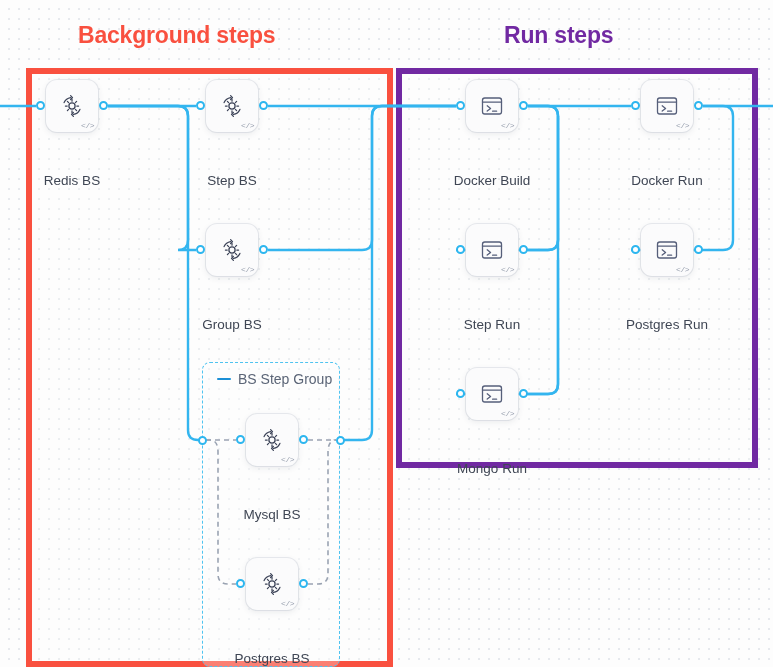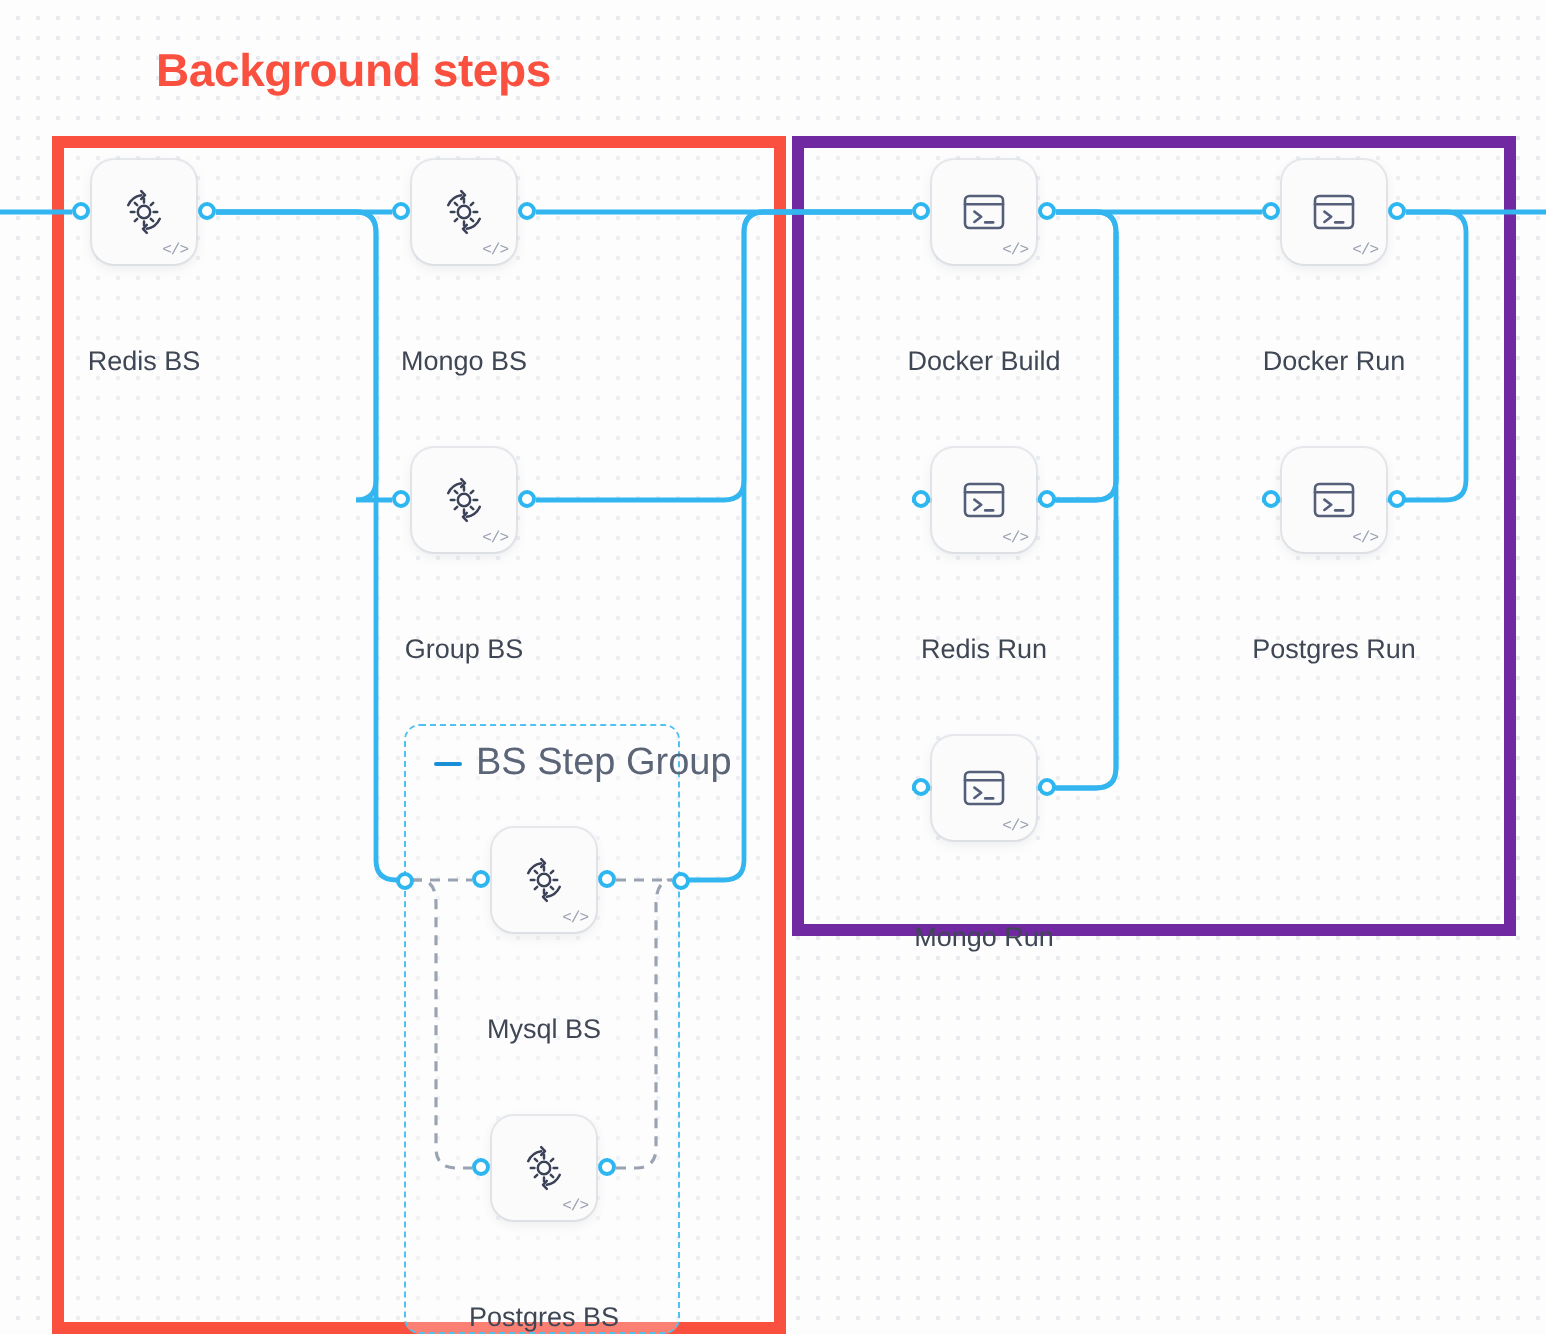--- a/index.html
+++ b/index.html
@@ -55,21 +55,21 @@
     border-radius: 8px;
     background: rgba(255,255,255,0.28);
   }
   .subgroup-header {
     position: absolute;
     top: 8px;
     left: 14px;
     display: flex;
     align-items: center;
     gap: 7px;
-    font-size: 19px;
+    font-size: 14px;
     color: #5b6577;
     white-space: nowrap;
   }
   .subgroup-collapse {
     display: inline-block;
     width: 14px;
     height: 2.5px;
     background: #1b8fd6;
     border-radius: 2px;
   }
@@ -152,20 +152,21 @@
 </style>
 </head>
 <body>
 
 <div id="canvas">
 
   <div class="group-frame bg-steps" style="left: 26px; top: 68px; width: 367px; height: 599px; border-color: rgb(249, 80, 63);"></div>
   <div class="group-frame run-steps" style="left: 396px; top: 68px; width: 362px; height: 400px; border-color: rgb(113, 41, 162);"></div>
 
   <div class="group-title" style="color: rgb(249, 80, 63); left: 78px; top: 22px;">Background steps</div>
+  <div class="group-title" style="color: rgb(113, 41, 162); left: 504px; top: 22px;">Run steps</div>
 
   <div class="subgroup" style="left: 202px; top: 362px; width: 138px; height: 305px; border-color: rgb(78, 195, 240);">
     <div class="subgroup-header">
       <span class="subgroup-collapse"></span>
       <span>BS Step Group</span>
     </div>
   </div>
 
   <svg id="edges" viewBox="0 0 773 667" xmlns="http://www.w3.org/2000/svg">
 
@@ -234,21 +235,21 @@
                M16.4 9.6 L17.6 8.4 M8.4 17.6 L9.6 16.4"></path>
       <path d="M5.1 9.6 A8.6 8.6 0 0 1 11.6 4.6"></path>
       <path d="M20.9 16.4 A8.6 8.6 0 0 1 14.4 21.4"></path>
       <path d="M11.6 2.6 L13.5 4.6 L11.6 6.5"></path>
       <path d="M14.4 23.4 L12.5 21.4 L14.4 19.4"></path>
     </svg>
           <span class="code-badge">&lt;/&gt;</span>
         </div>
         <span class="port in"></span>
         <span class="port out"></span>
-        <span class="node-label">Mongo BS</span>
+        <span class="node-label">Step BS</span>
       </div>
       <div class="node" style="left: 206px; top: 224px;">
         <div class="node-card">
     <svg class="glyph" width="26" height="26" viewBox="0 0 26 26" fill="none" stroke="#3b4257" stroke-width="1.25" stroke-linecap="round" stroke-linejoin="round">
       <circle cx="13" cy="13" r="3.1"></circle>
       <path d="M13 8.2 V6.4 M13 19.6 V17.8 M8.2 13 H6.4 M19.6 13 H17.8
                M9.6 9.6 L8.4 8.4 M17.6 17.6 L16.4 16.4
                M16.4 9.6 L17.6 8.4 M8.4 17.6 L9.6 16.4"></path>
       <path d="M5.1 9.6 A8.6 8.6 0 0 1 11.6 4.6"></path>
       <path d="M20.9 16.4 A8.6 8.6 0 0 1 14.4 21.4"></path>
@@ -330,21 +331,21 @@
     <svg class="glyph" width="26" height="26" viewBox="0 0 26 26" fill="none" stroke="#565f7a" stroke-width="1.3" stroke-linecap="round" stroke-linejoin="round">
       <rect x="3.5" y="5" width="19" height="16" rx="2.2"></rect>
       <path d="M3.5 9.1 H22.5"></path>
       <path d="M8.2 12.8 L11.6 15.4 L8.2 18"></path>
       <path d="M13.6 18.2 H17.6"></path>
     </svg>
           <span class="code-badge">&lt;/&gt;</span>
         </div>
         <span class="port in"></span>
         <span class="port out"></span>
-        <span class="node-label">Redis Run</span>
+        <span class="node-label">Step Run</span>
       </div>
       <div class="node" style="left: 641px; top: 224px;">
         <div class="node-card">
     <svg class="glyph" width="26" height="26" viewBox="0 0 26 26" fill="none" stroke="#565f7a" stroke-width="1.3" stroke-linecap="round" stroke-linejoin="round">
       <rect x="3.5" y="5" width="19" height="16" rx="2.2"></rect>
       <path d="M3.5 9.1 H22.5"></path>
       <path d="M8.2 12.8 L11.6 15.4 L8.2 18"></path>
       <path d="M13.6 18.2 H17.6"></path>
     </svg>
           <span class="code-badge">&lt;/&gt;</span>

